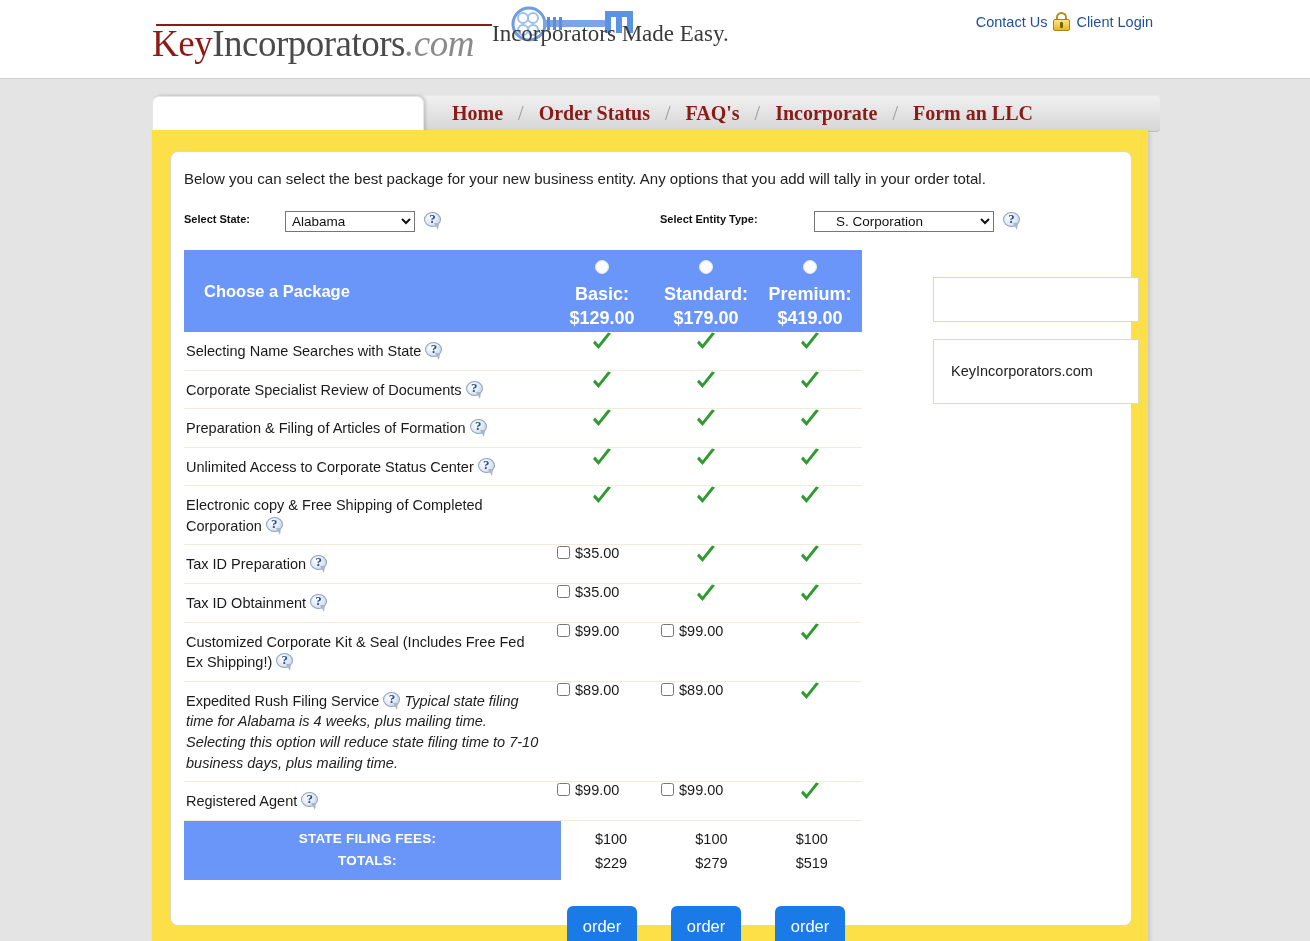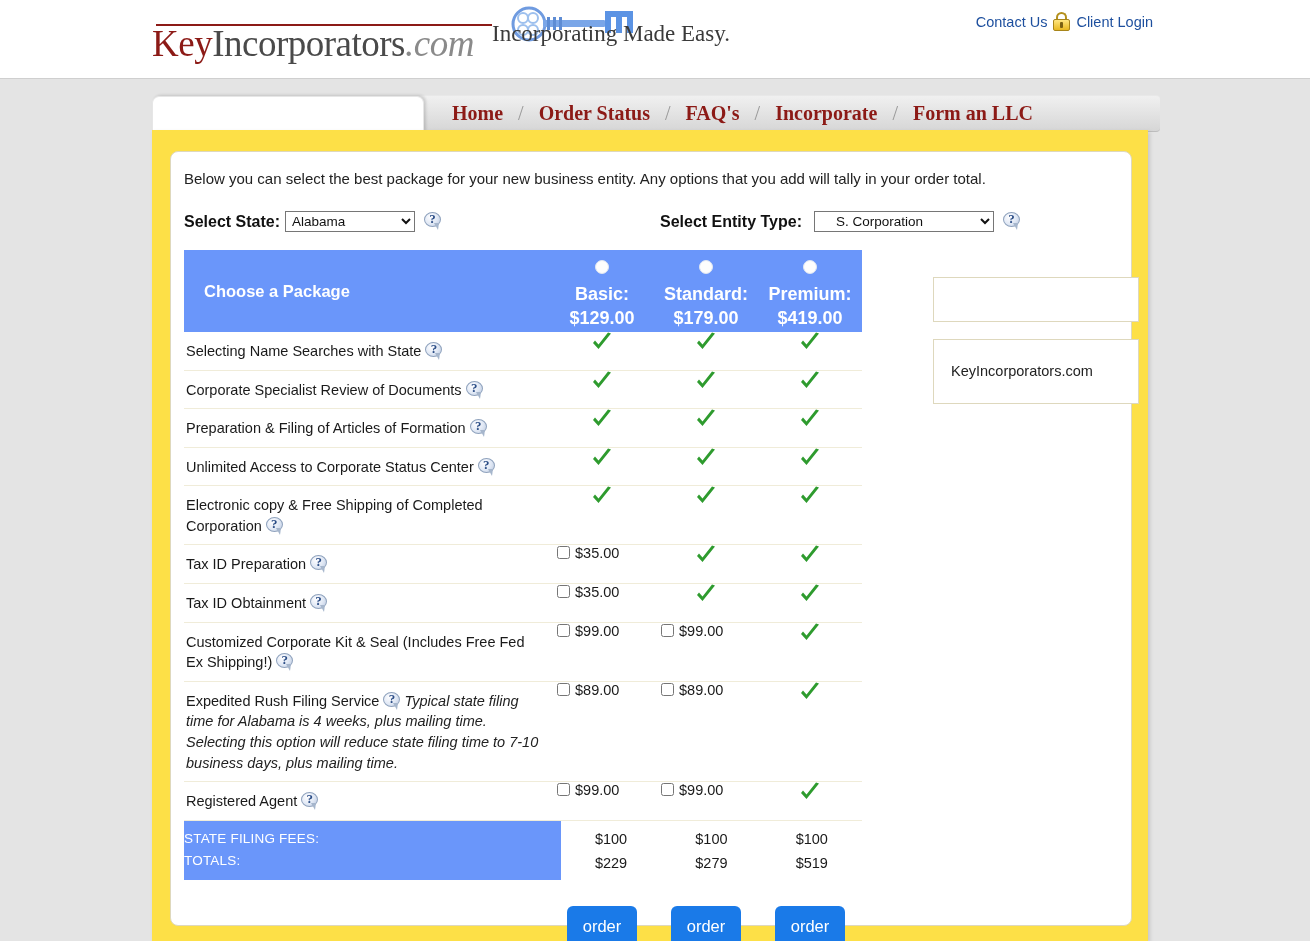--- a/index.html
+++ b/index.html
@@ -160,21 +160,21 @@
     left: 13px; top: 18px;
     font-size: 15px;
     color: #222;
     white-space: nowrap;
   }
 
   
   .sel-row { position: absolute; left: 0; top: 56px; width: 962px; height: 30px; }
   .sel-label {
     position: absolute;
-    font-size: 16px;
+    font-size: 11px;
     font-weight: bold;
     color: #111;
     white-space: nowrap;
   }
   .sel-label.state { left: 13px; top: 5px; }
   .sel-label.entity { left: 489px; top: 5px; }
   select {
     position: absolute;
     font-family: "Liberation Sans", sans-serif;
     font-size: 13.5px;
@@ -304,22 +304,22 @@
     vertical-align: -1px;
   }
 
   
   .totals-row { display: flex; margin-top: 0px; }
   .totals-left {
     width: 390px;
     background: #6a96fa;
     color: #fff;
     font-size: 13.5px;
-    font-weight: normal;
-    text-align: left;
+    font-weight: bold;
+    text-align: center;
     padding: 7px 10px 8px 0;
     letter-spacing: 0.2px;
     line-height: 1.65;
   }
   .totals-col {
     width: 104px;
     text-align: center;
     font-size: 14.5px;
     color: #1a1a1a;
     padding-top: 7px;
@@ -372,21 +372,21 @@
         <rect x="46" y="12" width="3" height="13" fill="#5d8cd4"></rect>
         <rect x="52" y="12" width="3" height="13" fill="#5d8cd4"></rect>
         <rect x="98" y="6" width="28" height="22" fill="#5b93e4"></rect>
         <rect x="104" y="12" width="5" height="16" fill="#ffffff"></rect>
         <rect x="115" y="12" width="5" height="16" fill="#ffffff"></rect>
       </g>
     </svg>
     <div class="logo-rule"></div>
     <div class="logo-text"><span class="k">Key</span><span class="mid">Incorporators</span><span class="dot">.com</span></div>
   </div>
-  <div class="tagline">Incorporating Made Easy.</div>
+  <div class="tagline">Incorporators Made Easy.</div>
   <div class="toplinks"><a href="#">Contact Us</a><span class="lock-icon"><span class="shackle"></span><span class="body"></span><span class="hole"></span></span><a href="#">Client Login</a></div>
 </div>
 
 <div class="navbar">
   <a href="#">Home</a>
   <span class="sep">/</span>
   <a href="#">Order Status</a>
   <span class="sep">/</span>
   <a href="#">FAQ's</a>
   <span class="sep">/</span>

